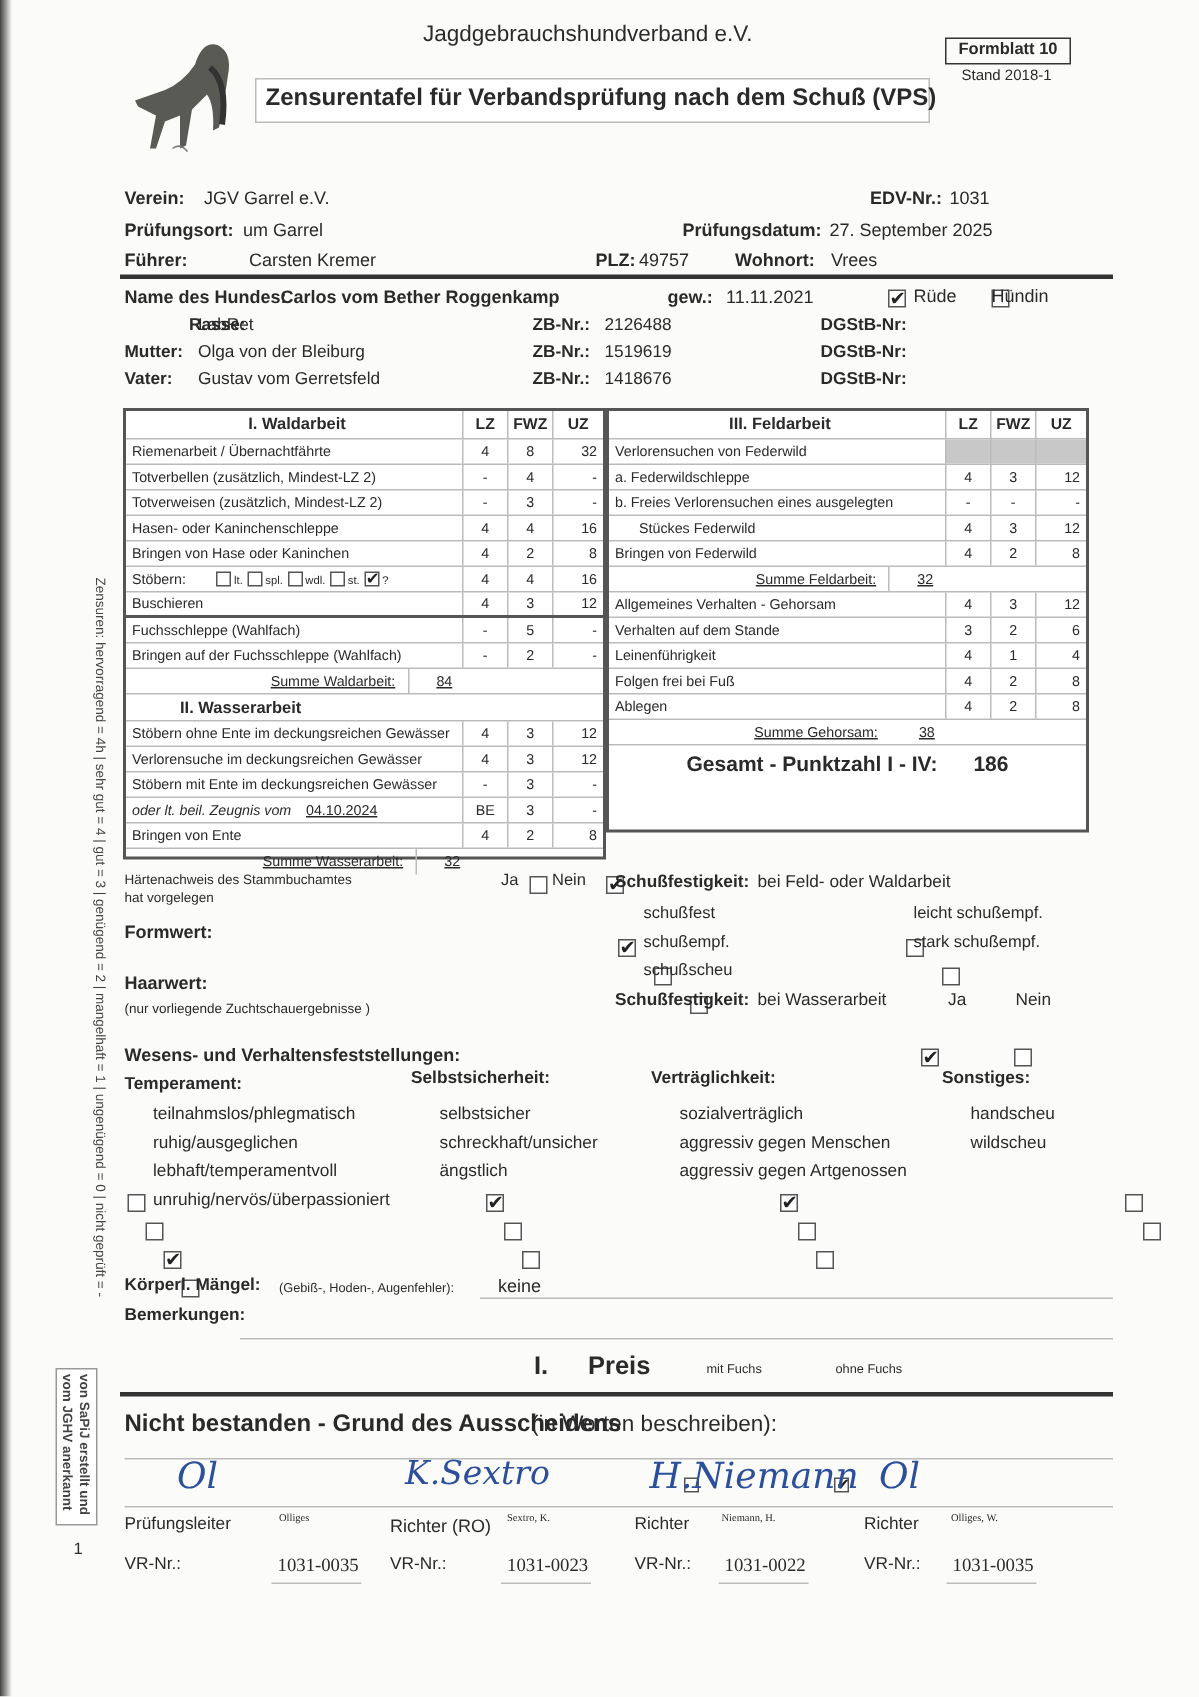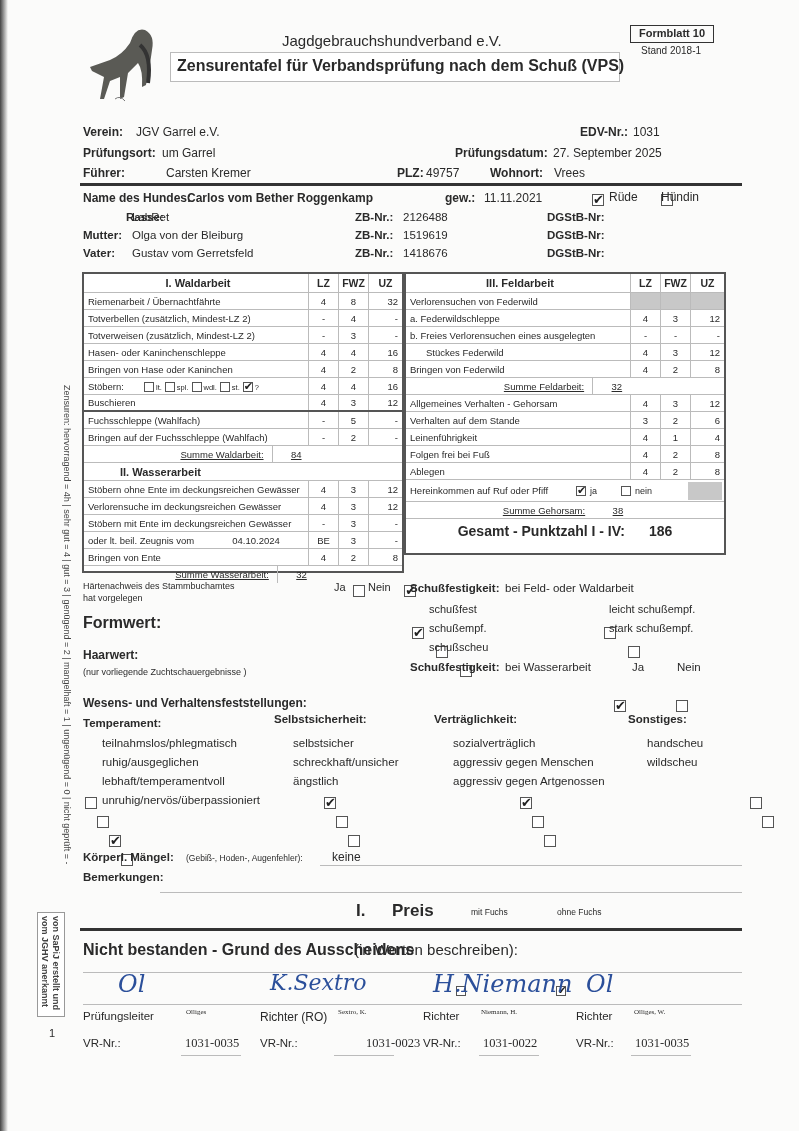--- a/index.html
+++ b/index.html
@@ -40,21 +40,21 @@
 <div class="abs" style="left:0;top:0;width:8px;height:1131px;background:linear-gradient(90deg,#444,#fbfbfa);"></div>
 
 
 <div class="abs" style="left:80px;top:15px;width:85px;height:90px;">
   <svg width="85" height="90" viewBox="0 0 85 90">
     <path d="M10 52 L30 45 Q42 40 50 28 Q55 12 65 15 Q75 20 72 35 Q70 50 66 70 L62 72 Q63 55 58 48 L48 58 L44 82 L40 84 L40 62 L30 66 L24 84 L20 84 L24 62 L12 56 Z" fill="#5a5a55"></path>
     <path d="M60 30 Q72 40 68 68" stroke="#333" stroke-width="4" fill="none"></path>
     <path d="M35 84 Q40 80 45 86" stroke="#777" stroke-width="1" fill="none"></path>
   </svg>
 </div>
-<div class="abs" style="left:282px;top:14px;font-size:15px;margin-top:18px;">Jagdgebrauchshundverband e.V.</div>
+<div class="abs" style="left:282px;top:14px;font-size:15px;">Jagdgebrauchshundverband e.V.</div>
 <div class="abs" style="left:170px;top:52px;width:450px;height:30px;border:1px solid #bbb;background:#fff;"></div>
 <div class="abs b" style="left:177px;top:57px;font-size:16px;">Zensurentafel für Verbandsprüfung nach dem Schuß (VPS)</div>
 <div class="abs b" style="left:630px;top:25px;width:84px;height:18px;border:1.5px solid #333;font-size:11px;text-align:center;line-height:15px;">Formblatt 10</div>
 <div class="abs" style="left:641px;top:45px;font-size:10px;">Stand 2018-1</div>
 
 
 <div class="abs b" style="left:83px;top:125px;font-size:12px;">Verein:</div>
 <div class="abs" style="left:136px;top:125px;font-size:12px;">JGV Garrel e.V.</div>
 <div class="abs b" style="left:580px;top:125px;font-size:12px;">EDV-Nr.:</div>
 <div class="abs" style="left:633px;top:125px;font-size:12px;">1031</div>
@@ -186,22 +186,22 @@
         <span class="c">3</span>
         <span class="c uz">12</span>
       </div>
       <div class="row">
         <span class="lbl">Stöbern mit Ente im deckungsreichen Gewässer</span>
         <span class="c">-</span>
         <span class="c">3</span>
         <span class="c uz">-</span>
       </div>
       <div class="row">
-        <span class="lbl" style="flex: 0 0 auto; width: 120px;">oder lt. beil. Zeugnis vom</span>
-        <span style="flex: 1 1 0%;  text-align: center;">04.10.2024</span>
+        <span class="lbl" style="flex: 0 0 auto; width: 120px; font-style: italic;">oder lt. beil. Zeugnis vom</span>
+        <span style="flex: 1 1 0%; text-decoration: underline;">04.10.2024</span>
         <span class="c">BE</span>
         <span class="c">3</span>
         <span class="c uz">-</span>
       </div>
       <div class="row">
         <span class="lbl">Bringen von Ente</span>
         <span class="c">4</span>
         <span class="c">2</span>
         <span class="c uz">8</span>
       </div>
@@ -281,46 +281,38 @@
         <span class="c">2</span>
         <span class="c uz">8</span>
       </div>
       <div class="row">
         <span class="lbl">Ablegen</span>
         <span class="c">4</span>
         <span class="c">2</span>
         <span class="c uz">8</span>
       </div>
     </div>
-  <div class="row" style="height:22px;">
-    <span class="lbl" style="flex:none;width:170px;">Hereinkommen auf Ruf oder Pfiff</span>
-    <span class="cb sm on"></span>
-    <span style="margin:0 24px 0 4px;font-size:9px;">ja</span>
-    <span class="cb sm"></span>
-    <span style="margin-left:4px;font-size:9px;flex:1;">nein</span>
-    <span class="c uz grey" style="height:18px;margin-right:2px;border:none;"></span>
-  </div>
   <div class="row sum">
     <span class="sl">Summe Gehorsam:</span>
     <span class="c uz" style="border-left:none;">38</span>
   </div>
   <div class="row" style="height:24px;border-bottom:none;font-size:14px;font-weight:bold;justify-content:center;">
     <span>Gesamt - Punktzahl I - IV:</span>
     <span style="margin-left:24px;">186</span>
   </div>
 </div>
 
 
 <div class="abs" style="left:83px;top:581px;font-size:9px;">Härtenachweis des Stammbuchamtes</div>
 <div class="abs" style="left:83px;top:593px;font-size:9px;">hat vorgelegen</div>
 <span class="abs cb" style="left:320px;top:581px;"></span>
 <div class="abs" style="left:334px;top:581px;font-size:11px;">Ja</div>
 <span class="abs cb on" style="left:355px;top:581px;"></span>
 <div class="abs" style="left:368px;top:581px;font-size:11px;">Nein</div>
-<div class="abs b" style="left:83px;top:614px;font-size:16px;">Formwert:</div>
+<div class="abs b" style="left:83px;top:614px;font-size:12px;">Formwert:</div>
 <div class="abs b" style="left:83px;top:648px;font-size:12px;">Haarwert:</div>
 <div class="abs" style="left:83px;top:667px;font-size:9px;">(nur vorliegende Zuchtschauergebnisse )</div>
 
 
 <div class="abs b" style="left:410px;top:582px;font-size:11.5px;">Schußfestigkeit:</div>
 <div class="abs" style="left:505px;top:582px;font-size:11.5px;">bei Feld- oder Waldarbeit</div>
 <div id="schuss-opts"><span class="abs cb on" style="left: 412px; top: 605px;"></span><div class="abs" style="left: 429px; top: 603px; font-size: 11px;">schußfest</div><span class="abs cb" style="left: 592px; top: 605px;"></span><div class="abs" style="left: 609px; top: 603px; font-size: 11px;">leicht schußempf.</div><span class="abs cb" style="left: 412px; top: 624px;"></span><div class="abs" style="left: 429px; top: 622px; font-size: 11px;">schußempf.</div><span class="abs cb" style="left: 592px; top: 624px;"></span><div class="abs" style="left: 609px; top: 622px; font-size: 11px;">stark schußempf.</div><span class="abs cb" style="left: 412px; top: 643px;"></span><div class="abs" style="left: 429px; top: 641px; font-size: 11px;">schußscheu</div></div>
 <div class="abs b" style="left:410px;top:661px;font-size:11.5px;">Schußfestigkeit:</div>
 <div class="abs" style="left:505px;top:661px;font-size:11.5px;">bei Wasserarbeit</div>
 <span class="abs cb on" style="left:614px;top:660px;"></span>
@@ -359,21 +351,21 @@
     <div class="sig" style="left: 118px; top: 970px; font-size: 24px;">Ol</div>
     <div class="abs" style="left: 83px; top: 1010px; font-size: 11.5px;">Prüfungsleiter</div>
     <div class="abs serif" style="left: 186px; top: 1008px; font-size: 7px;">Olliges</div>
     <div class="abs" style="left: 83px; top: 1037px; font-size: 11.5px;">VR-Nr.:</div>
     <div class="abs serif" style="left: 185px; top: 1036px; font-size: 12.5px;">1031-0035</div>
     <div class="uline" style="left: 181px; top: 1055px; width: 60px;"></div>
     <div class="sig" style="left: 270px; top: 970px; font-size: 22px;">K.Sextro</div>
     <div class="abs" style="left: 260px; top: 1010px; font-size: 12px;">Richter (RO)</div>
     <div class="abs serif" style="left: 338px; top: 1008px; font-size: 7px;">Sextro, K.</div>
     <div class="abs" style="left: 260px; top: 1037px; font-size: 11.5px;">VR-Nr.:</div>
-    <div class="abs serif" style="left: 338px; top: 1036px; font-size: 12.5px; margin-left: 28px;">1031-0023</div>
+    <div class="abs serif" style="left: 338px; top: 1036px; font-size: 12.5px;">1031-0023</div>
     <div class="uline" style="left: 334px; top: 1055px; width: 60px;"></div>
     <div class="sig" style="left: 433px; top: 970px; font-size: 24px;">H.Niemann</div>
     <div class="abs" style="left: 423px; top: 1010px; font-size: 11.5px;">Richter</div>
     <div class="abs serif" style="left: 481px; top: 1008px; font-size: 7px;">Niemann, H.</div>
     <div class="abs" style="left: 423px; top: 1037px; font-size: 11.5px;">VR-Nr.:</div>
     <div class="abs serif" style="left: 483px; top: 1036px; font-size: 12.5px;">1031-0022</div>
     <div class="uline" style="left: 479px; top: 1055px; width: 60px;"></div>
     <div class="sig" style="left: 586px; top: 970px; font-size: 24px;">Ol</div>
     <div class="abs" style="left: 576px; top: 1010px; font-size: 11.5px;">Richter</div>
     <div class="abs serif" style="left: 634px; top: 1008px; font-size: 7px;">Olliges, W.</div>

